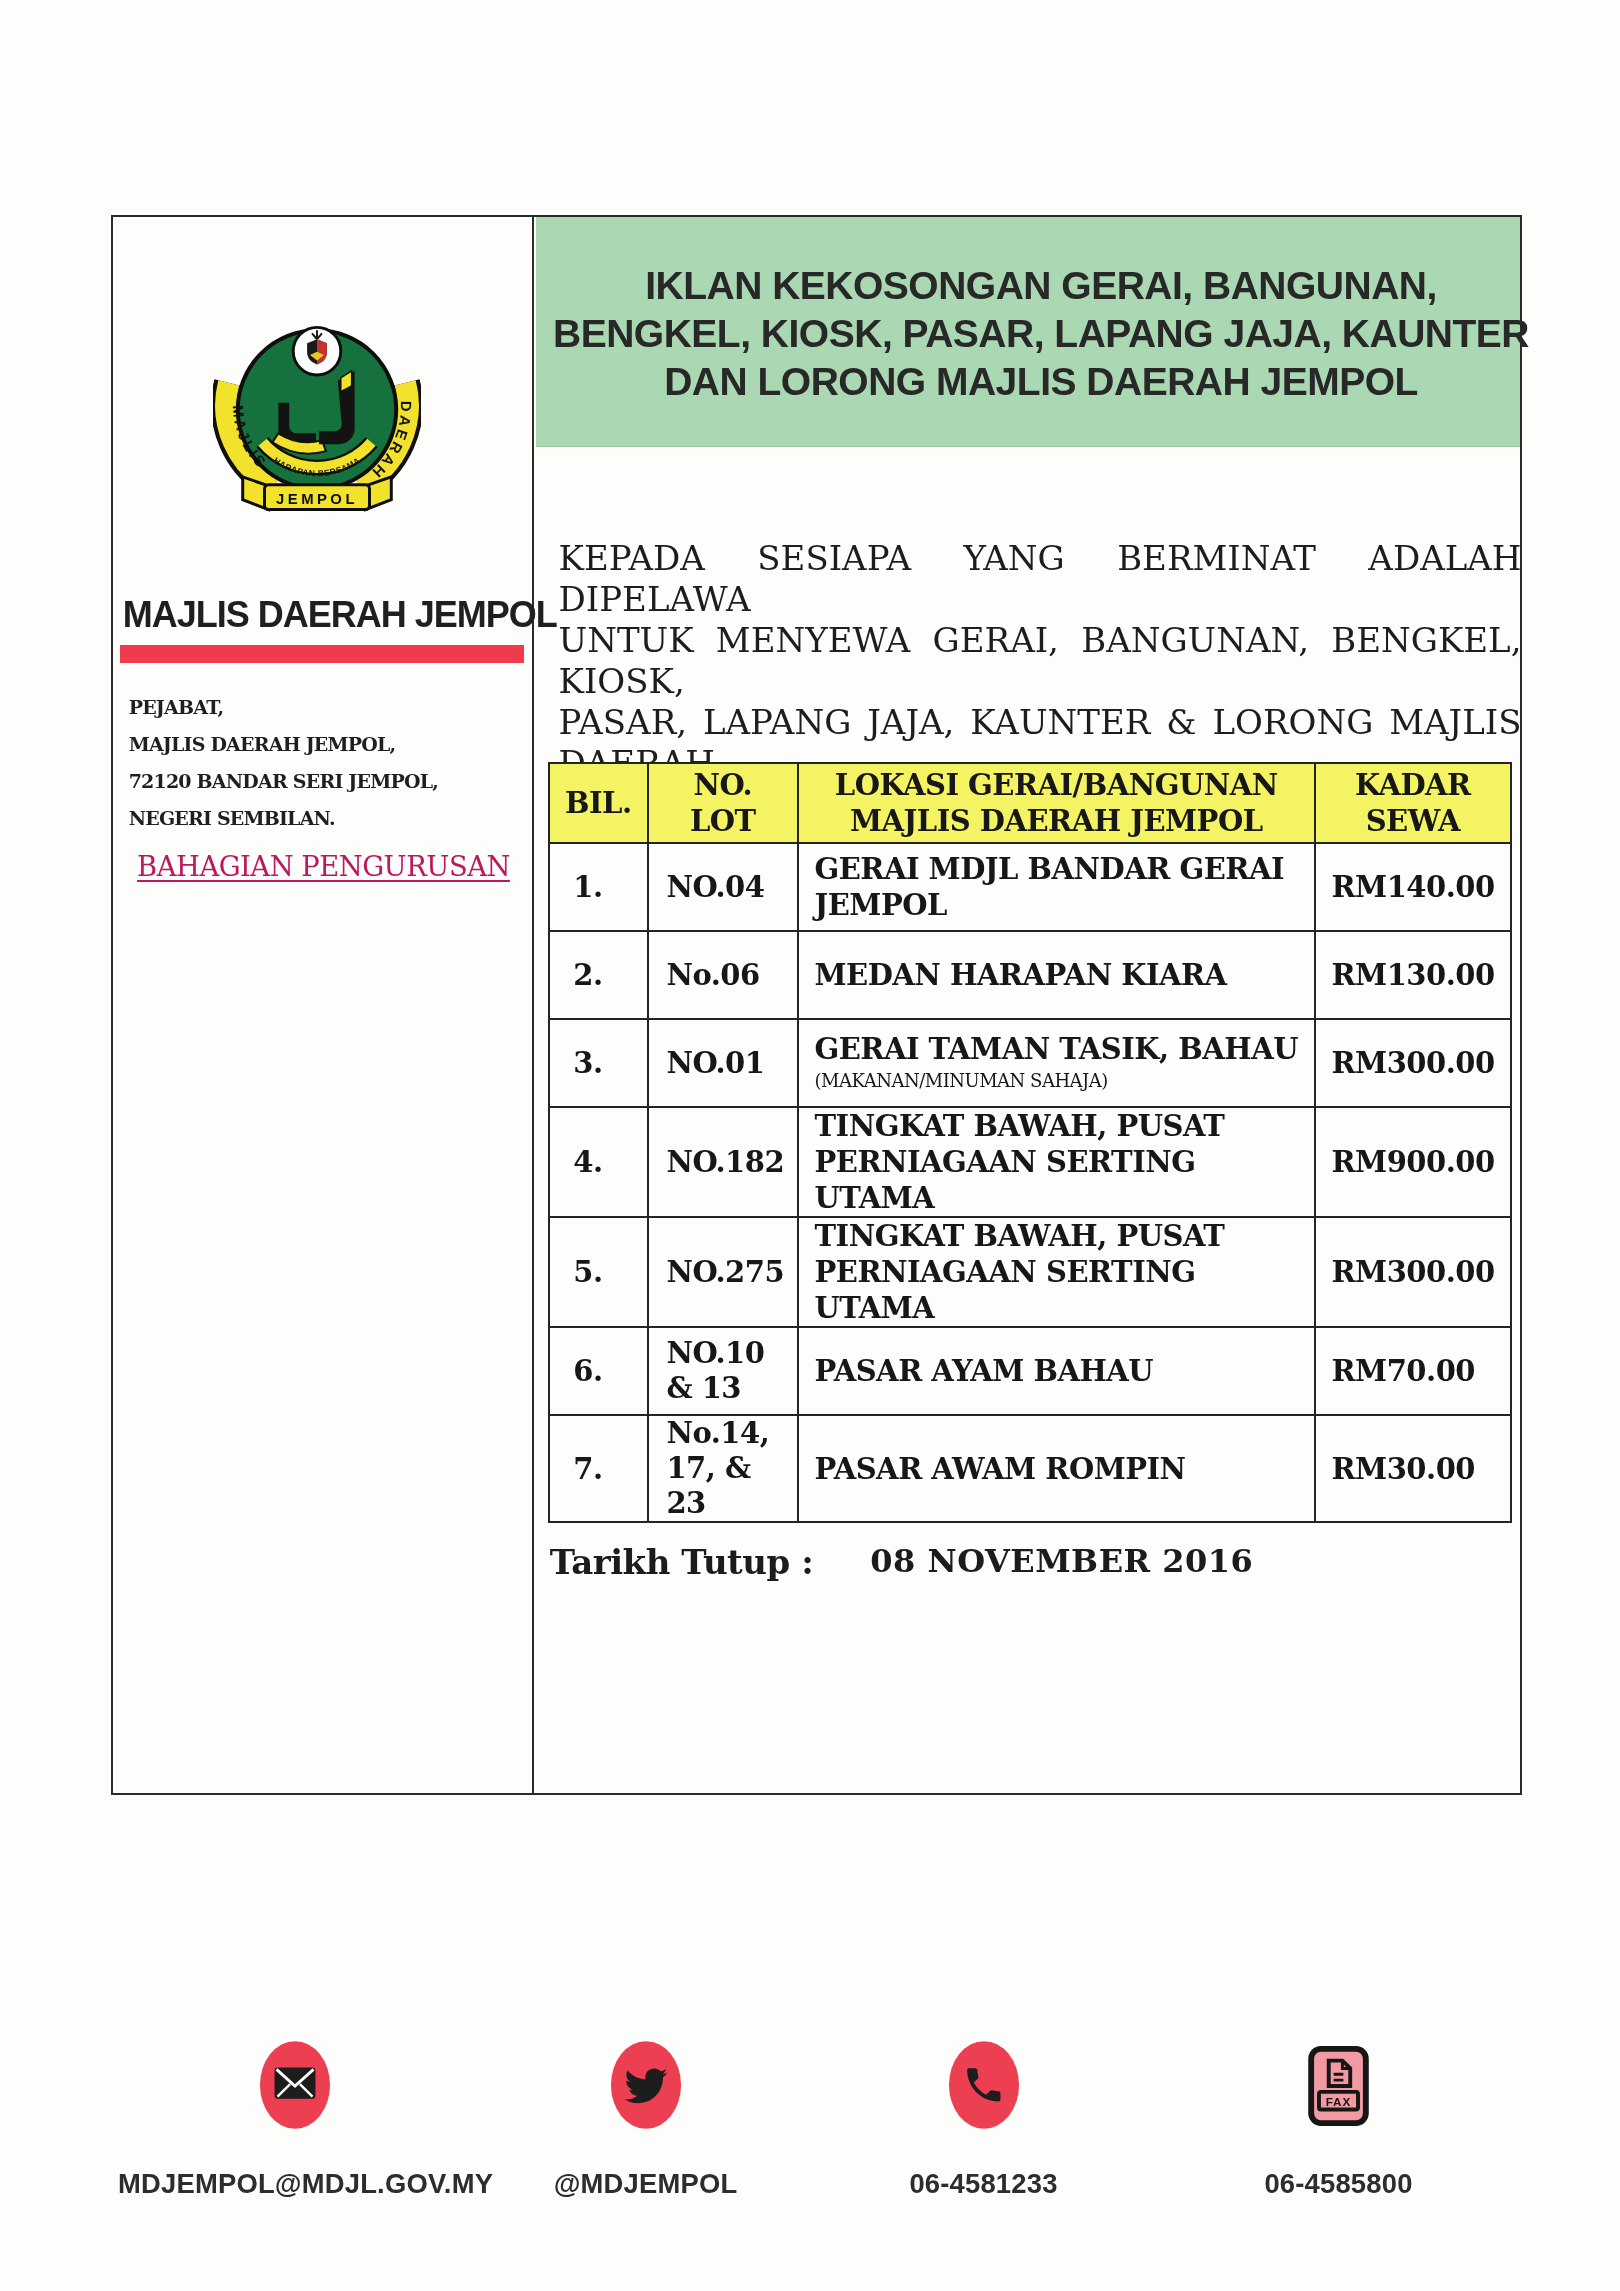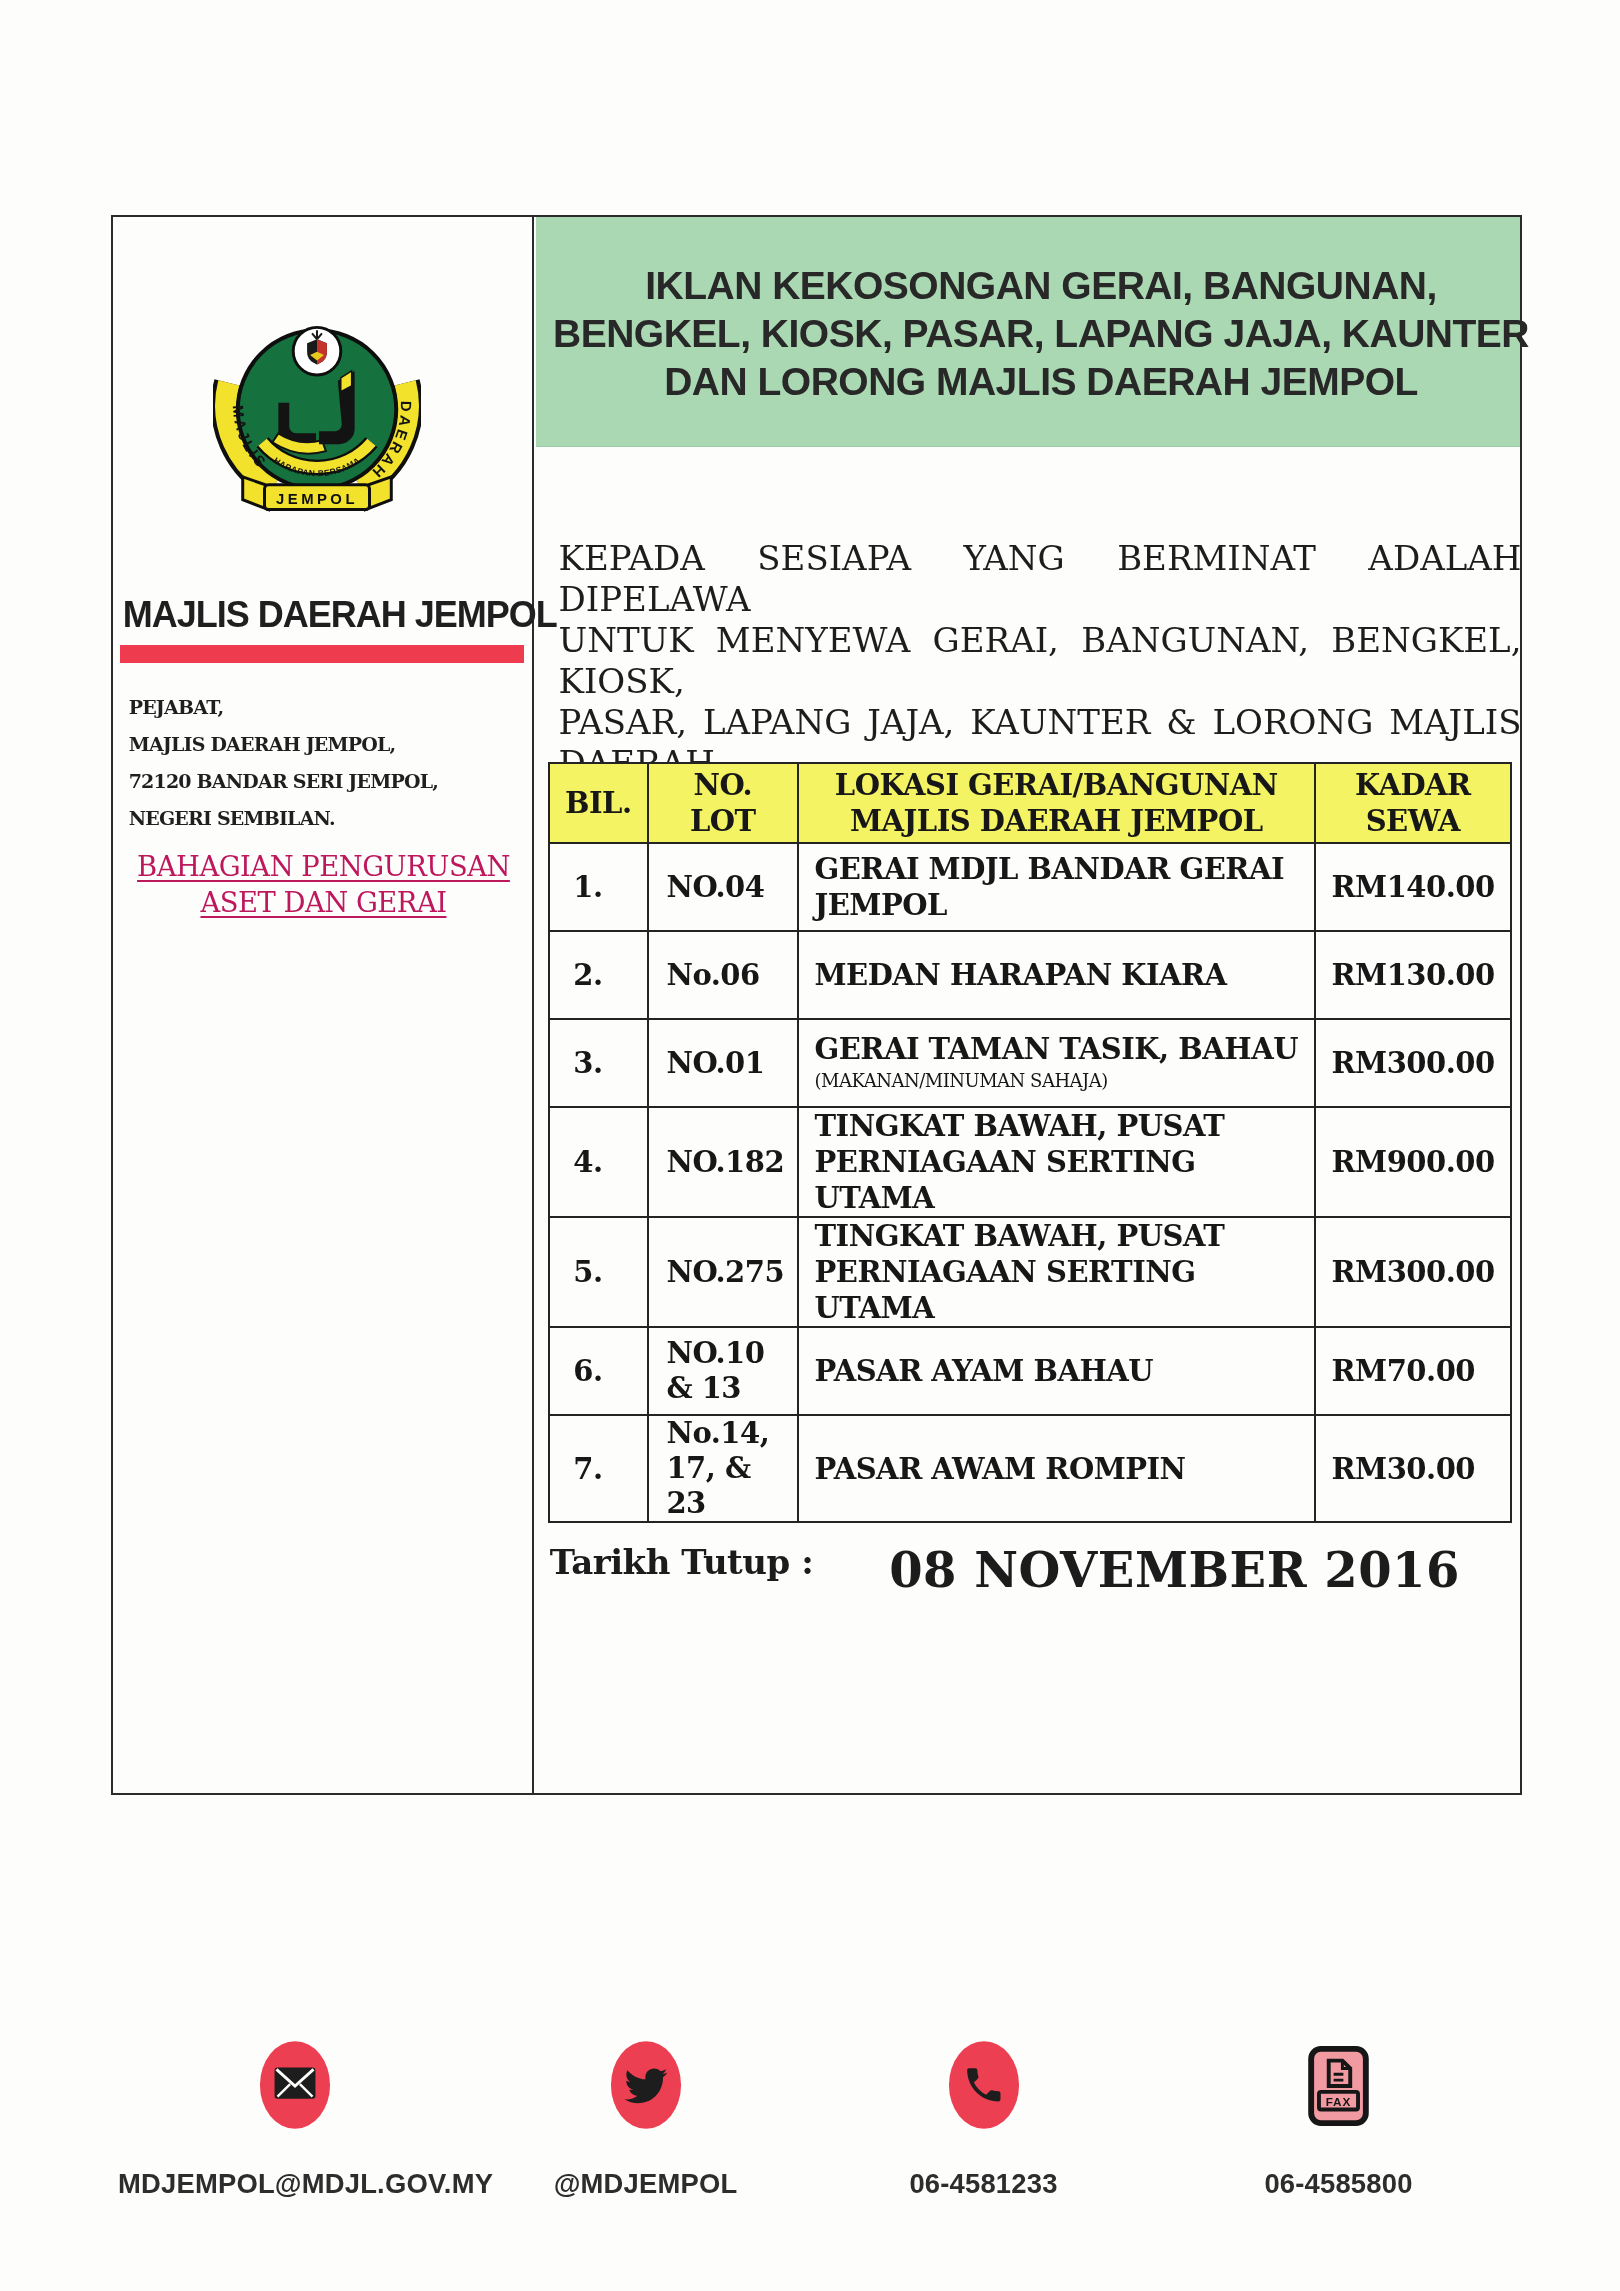--- a/index.html
+++ b/index.html
@@ -64,21 +64,21 @@
   }
   table.offer td { height:88px; font-size:29px; font-weight:bold; color:#171717; letter-spacing:-0.5px; }
   td.c-bil { padding-left:23.5px; }
   td.c-lot { padding-left:17.6px; line-height:35px; }
   td.c-lok { padding-left:15.7px; line-height:36px; }
   td.c-kad { padding-left:15.7px; }
   .lok-note { display:block; font-size:18px; font-weight:normal; line-height:27.4px; letter-spacing:-0.5px; }
   
   .closing { position:absolute; left:13.7px; top:1325px; display:flex; align-items:flex-start; }
   .closing .lbl { font-size:34px; font-weight:bold; letter-spacing:-0.5px; }
-  .closing .dt  { font-size:48px; font-weight:bold; margin-left:76px; letter-spacing:0.5px; }
+  .closing .dt  { font-size:32px; font-weight:bold; margin-left:57px; letter-spacing:0.5px; }
   
   .footer-item { position:absolute; top:2039px; width:353px; text-align:center; }
   .fi-email { left:118px; } .fi-twitter { left:469px; } .fi-phone { left:807px; } .fi-fax { left:1162px; }
   .footer-item .icon { display:inline-block; height:96px; }
   .footer-item .label {
     margin-top:33px; font-family:"Liberation Sans", sans-serif; font-weight:bold;
     font-size:27.4px; color:#2e2d2d; letter-spacing:0.2px; white-space:nowrap;
   }
   .fi-fax .icon { padding-top:5.9px; }
 </style>
@@ -141,21 +141,20 @@
 
       <div class="address">
         <div>PEJABAT,</div>
         <div>MAJLIS DAERAH JEMPOL,</div>
         <div>72120 BANDAR SERI JEMPOL,</div>
         <div>NEGERI SEMBILAN.</div>
       </div>
 
       <div class="dept">
         <div>BAHAGIAN PENGURUSAN</div>
-        <div>ASET DAN GERAI</div>
       </div>
     </div>
 
     <div class="main">
 
       <div class="green-banner">
         <div>IKLAN KEKOSONGAN GERAI, BANGUNAN,</div>
         <div>BENGKEL, KIOSK, PASAR, LAPANG JAJA, KAUNTER</div>
         <div>DAN LORONG MAJLIS DAERAH JEMPOL</div>
       </div>

